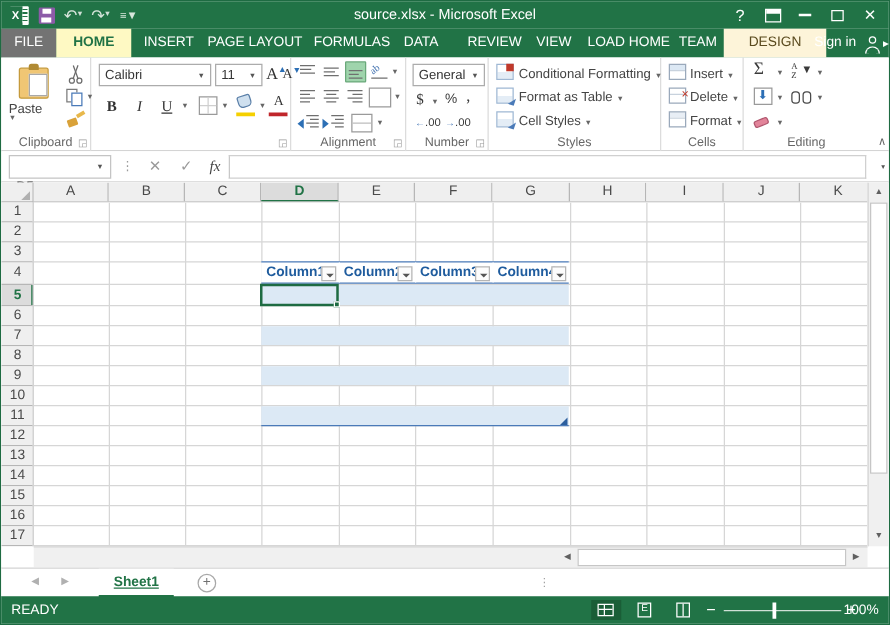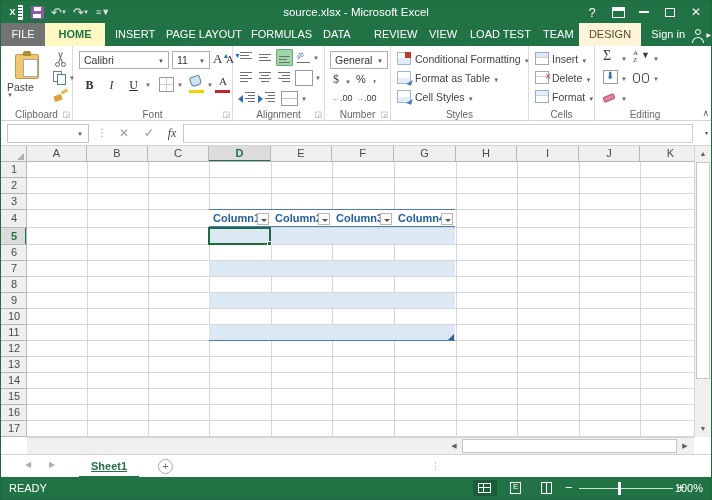--- a/index.html
+++ b/index.html
@@ -276,23 +276,23 @@
 
   <div class="tabrow">
     <div class="tab file" style="left:0px;width:44px;text-align:center;padding:0;">FILE</div>
     <div class="tab active" style="left:44px;width:60px;text-align:center;padding:0;">HOME</div>
     <div class="tab" style="left:104px;">INSERT</div>
     <div class="tab" style="left:155px;">PAGE LAYOUT</div>
     <div class="tab" style="left:240px;text-align:right;">FORMULAS</div>
     <div class="tab" style="left:312px;">DATA</div>
     <div class="tab" style="left:363px;">REVIEW</div>
     <div class="tab" style="left:418px;">VIEW</div>
-    <div class="tab" style="left:459px;">LOAD TEST</div>
+    <div class="tab" style="left:459px;">LOAD HOME</div>
     <div class="tab" style="left:532px;">TEAM</div>
-    <div class="tab contextual" style="left:578px;width:62px;text-align:center;padding:0;">DESIGN</div>
+    <div class="tab contextual" style="left:578px;width:82px;text-align:center;padding:0;">DESIGN</div>
     <div class="signin">Sign in</div>
     <div class="signin-av">
         <span class="head"></span>
         <span class="body"></span>
       </div>
     <div class="signin-car">▶</div>
   </div>
 
   <div class="ribbon">
 
@@ -343,21 +343,20 @@
       <span class="car" style="position:absolute;left:104px;top:36px;">▼</span>
       <span class="fill-ic" style="left:116px;top:30px;">
           <span class="can"></span>
           <span class="ubar"></span>
         </span>
       <span class="car" style="position:absolute;left:134px;top:36px;">▼</span>
       <span class="fcol-ic" style="left:142px;top:30px;">
           <span class="A">A</span>
           <span class="ubar"></span>
         </span>
-      <div class="glabel">Font</div>
       <div class="gdlg">◲</div>
     </div>
 
     <div class="rgroup" style="left:232px;width:92px;">
       <span class="al-ic" style="left:5px;top:3px;">
           <i style="top:3px;width:12px;"></i>
           <i style="top:6px;width:9px;"></i>
           <i style="top:9px;width:12px;"></i>
         </span>
       <span class="al-ic" style="left:24px;top:3px;">

